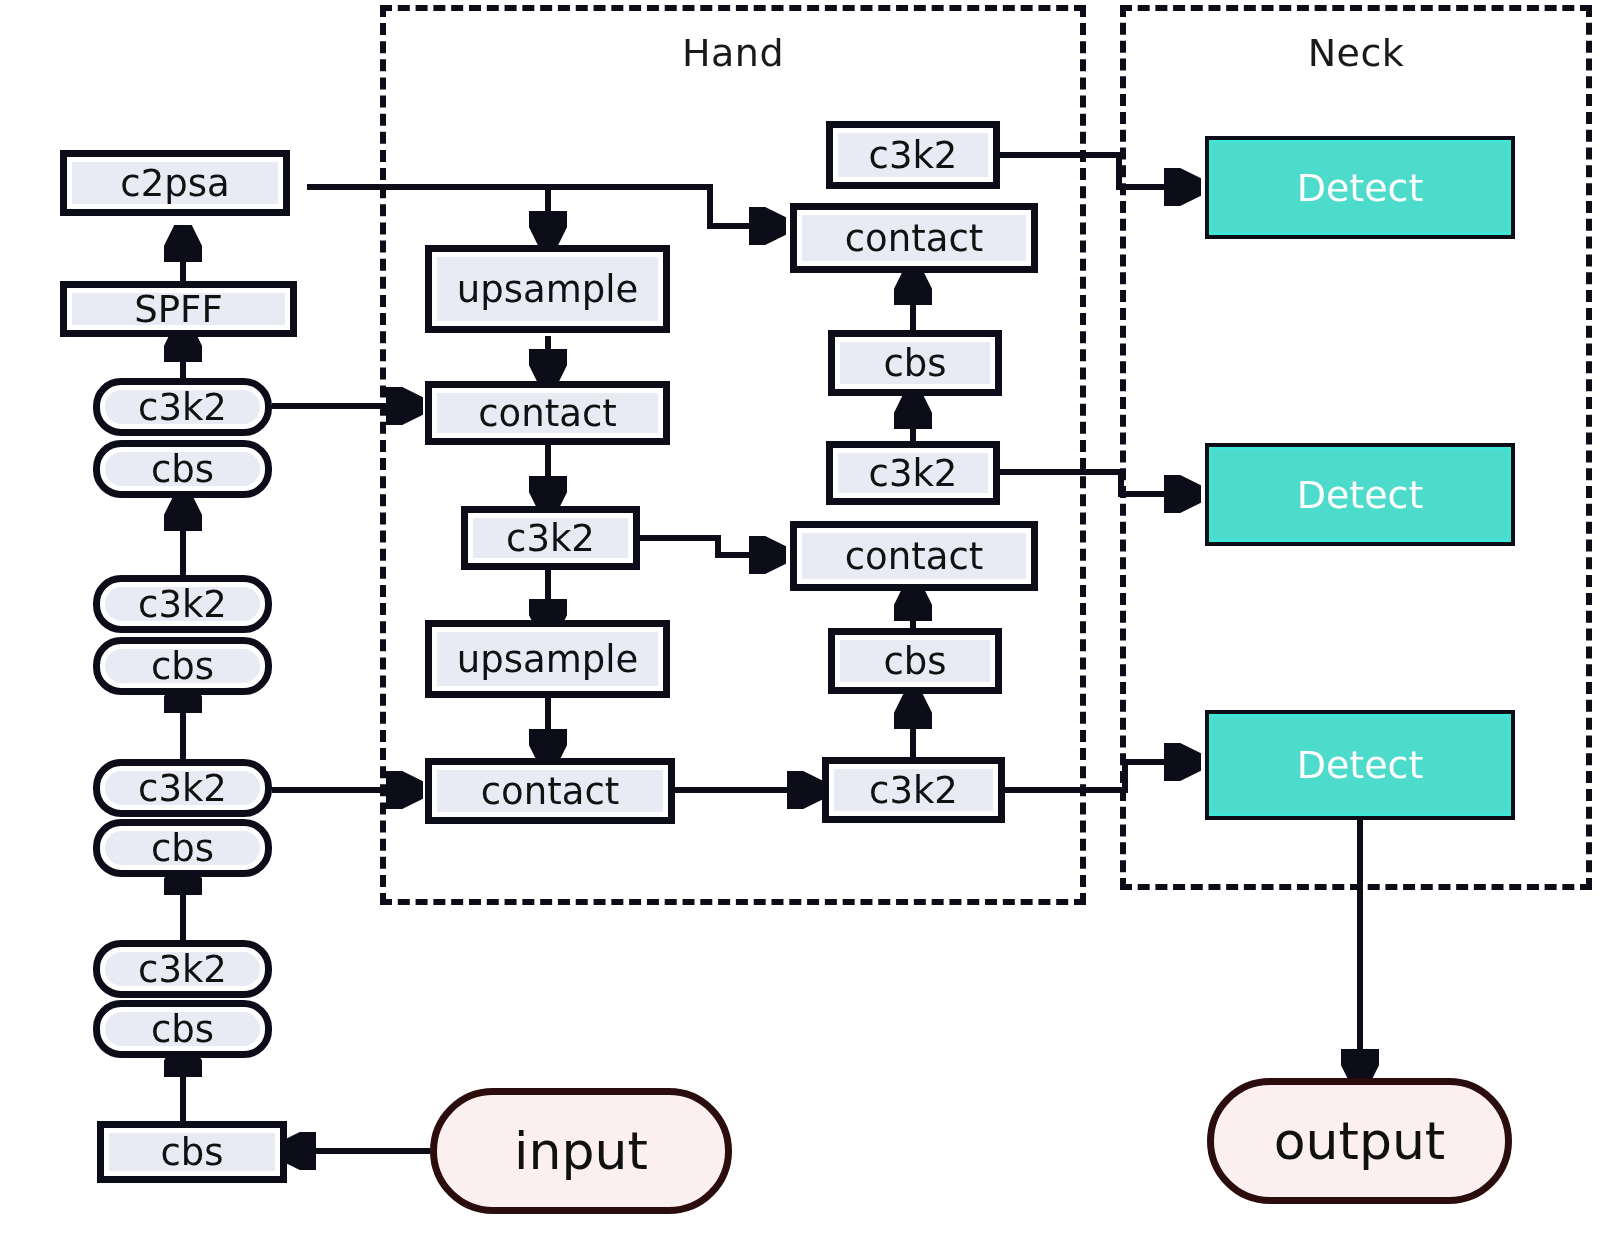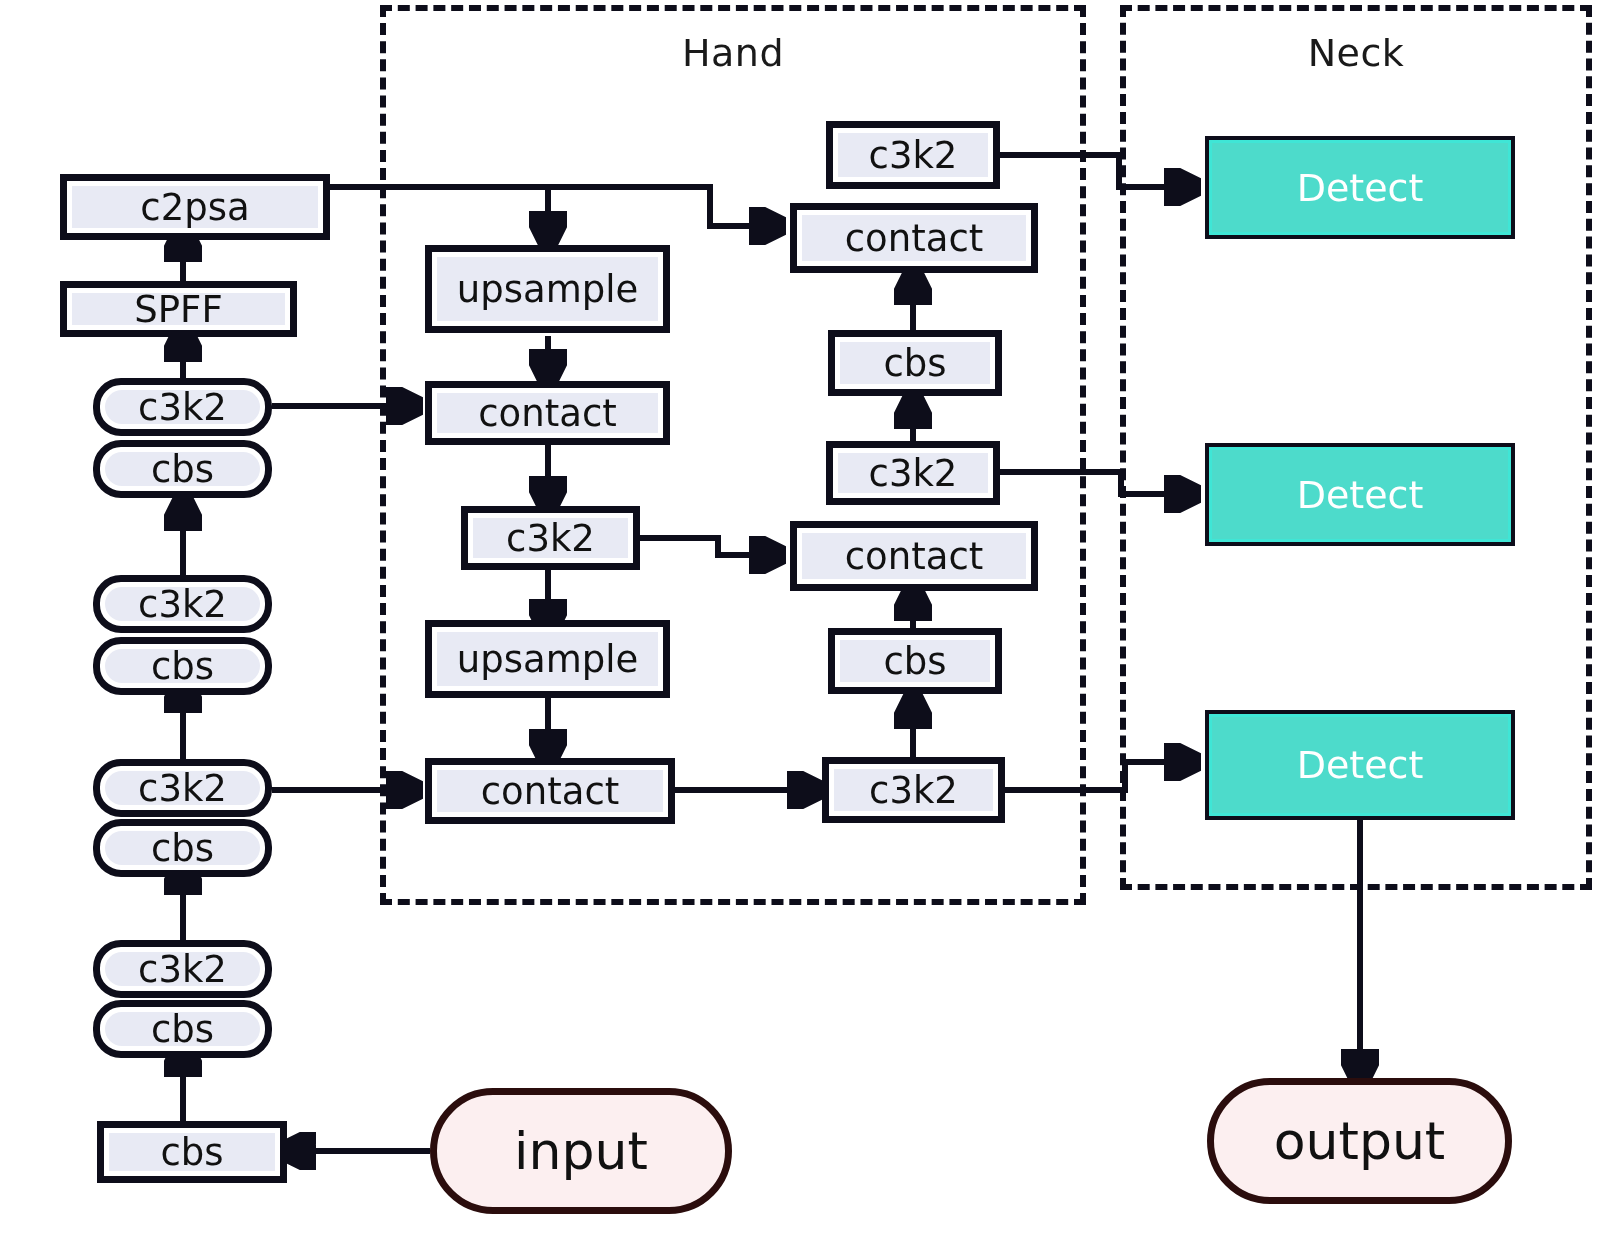--- a/index.html
+++ b/index.html
@@ -178,21 +178,21 @@
 
     <path d="M 1000 155 L 1119 155 L 1119 187 L 1193 187" marker-end="url(#ah)"></path>
 
     <path d="M 1000 472 L 1121 472 L 1121 494 L 1193 494" marker-end="url(#ah)"></path>
 
     <path d="M 1005 790 L 1125 790 L 1125 762 L 1193 762" marker-end="url(#ah)"></path>
 
     <line x1="1360" y1="820" x2="1360" y2="1078" marker-end="url(#ah)"></line>
   </svg>
 
-  <div class="node" style="left:60px; top:150px; width:270px; height:66px;margin-top:24px;">
+  <div class="node" style="left:60px; top:150px; width:230px; height:66px;">
     <span class="inner">c2psa</span>
   </div>
 
   <div class="node" style="left:60px; top:281px; width:237px; height:56px;justify-content:center;">
     <span class="inner">SPFF</span>
   </div>
 
   <div class="node rounded" style="left:93px; top:378px; width:179px; height:58px;">
     <span class="inner">c3k2</span>
   </div>

